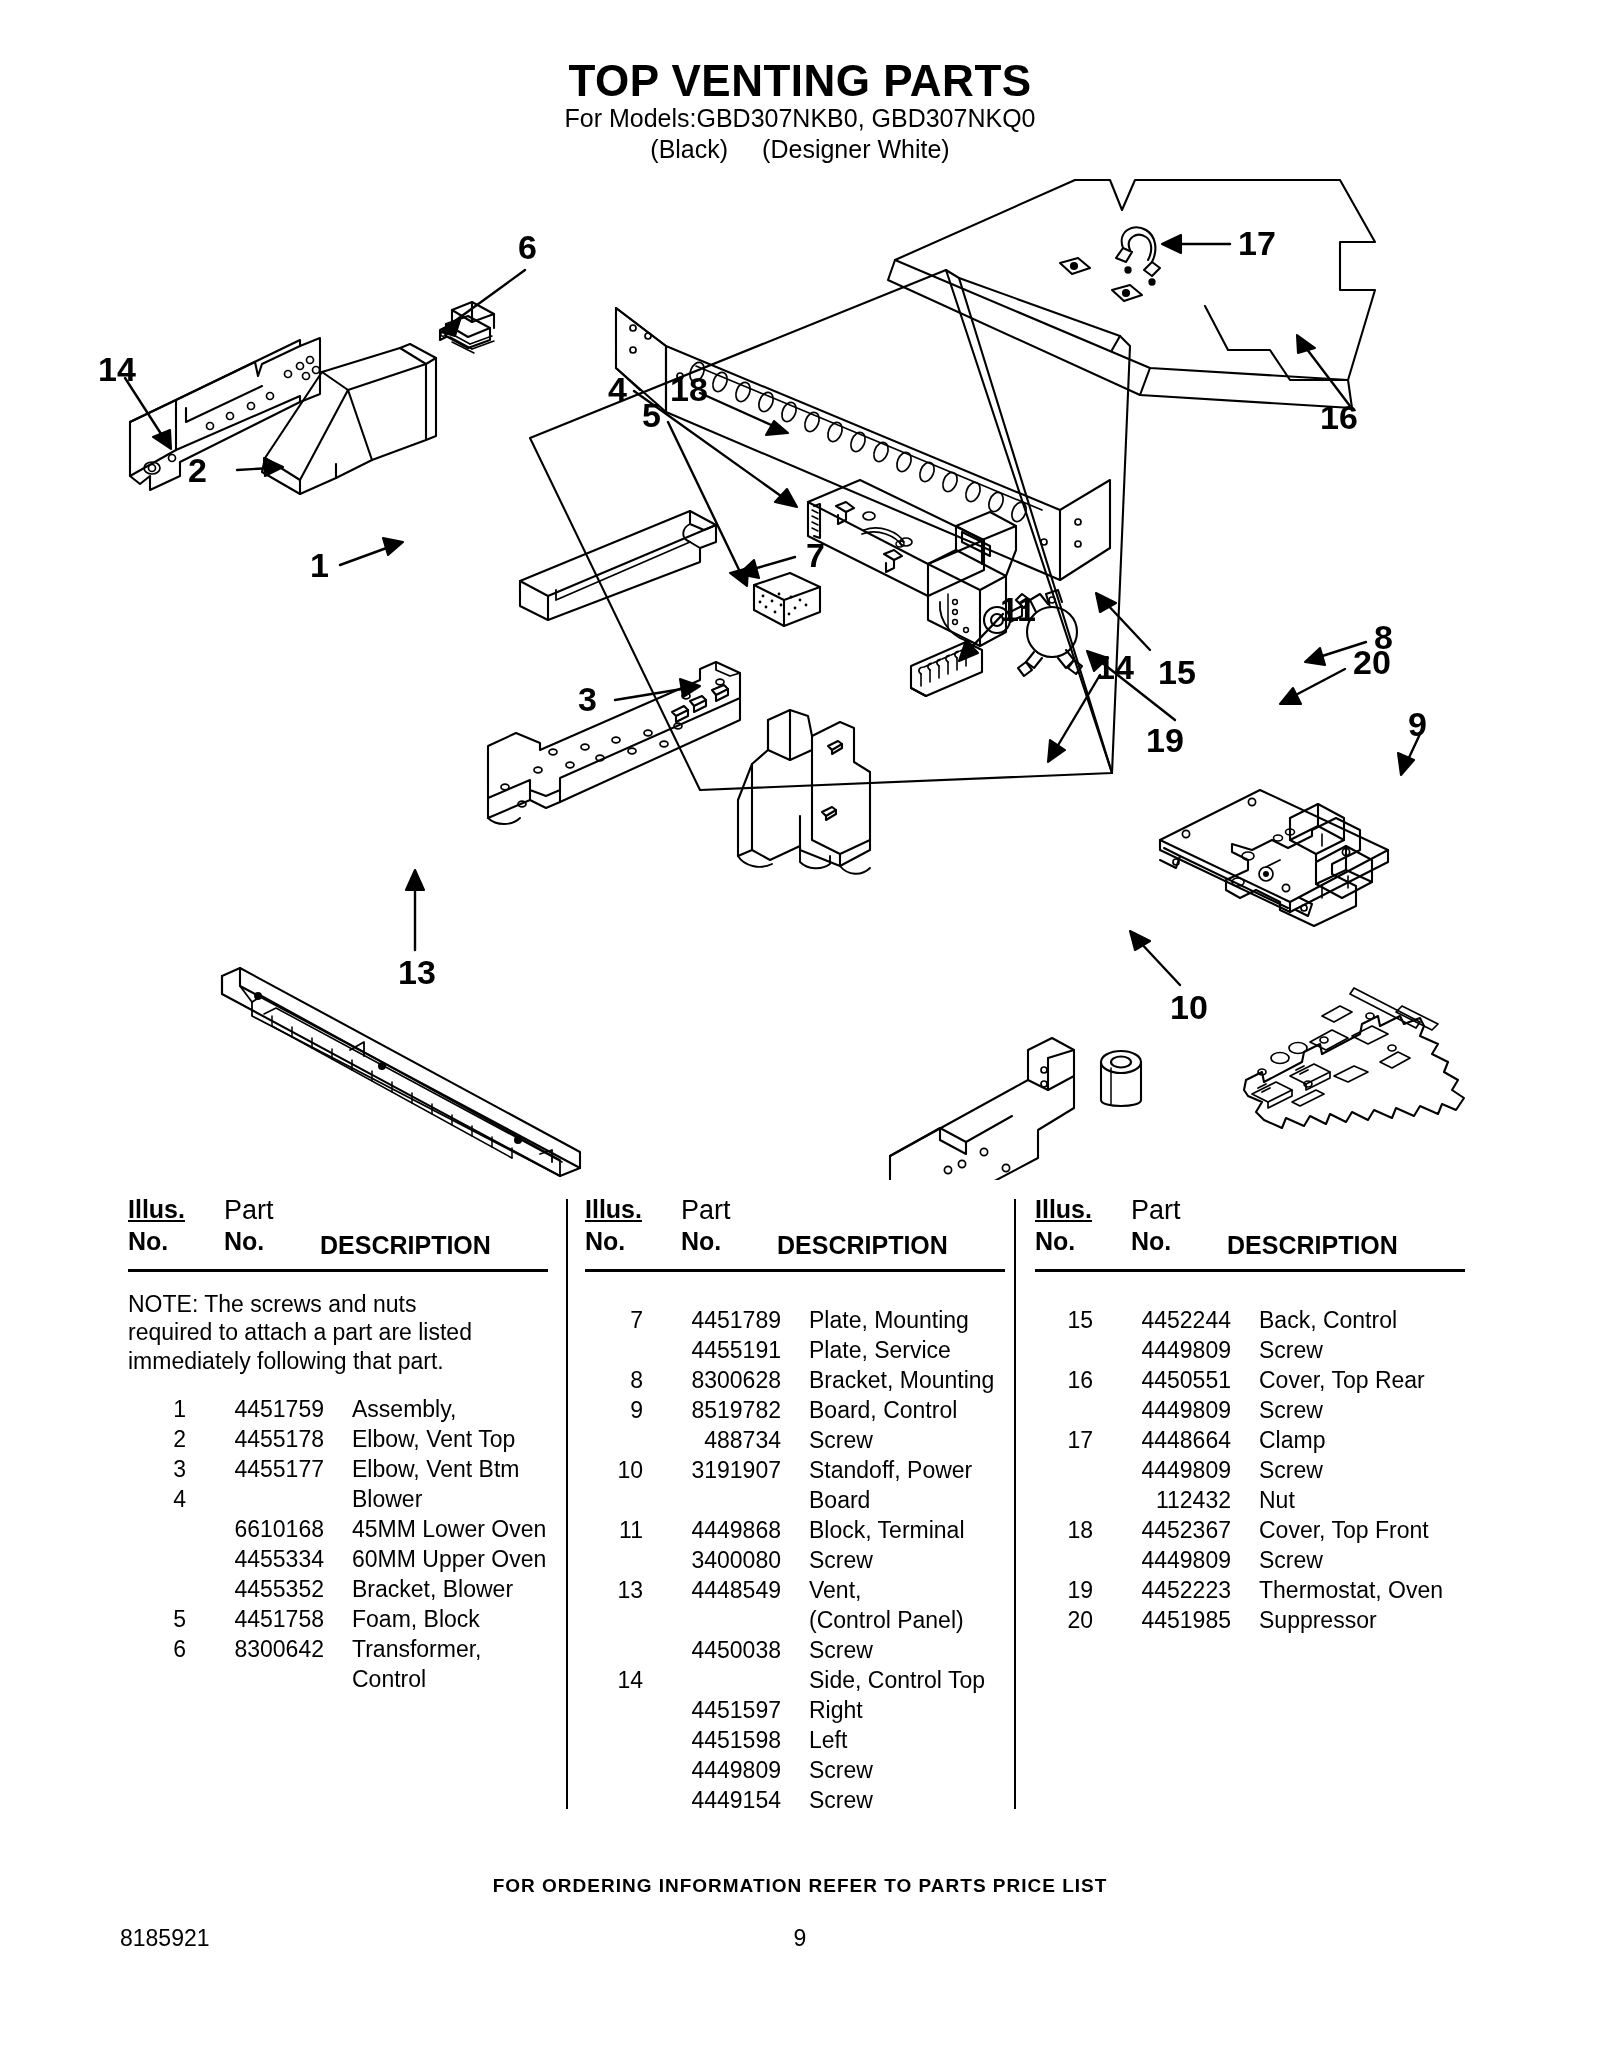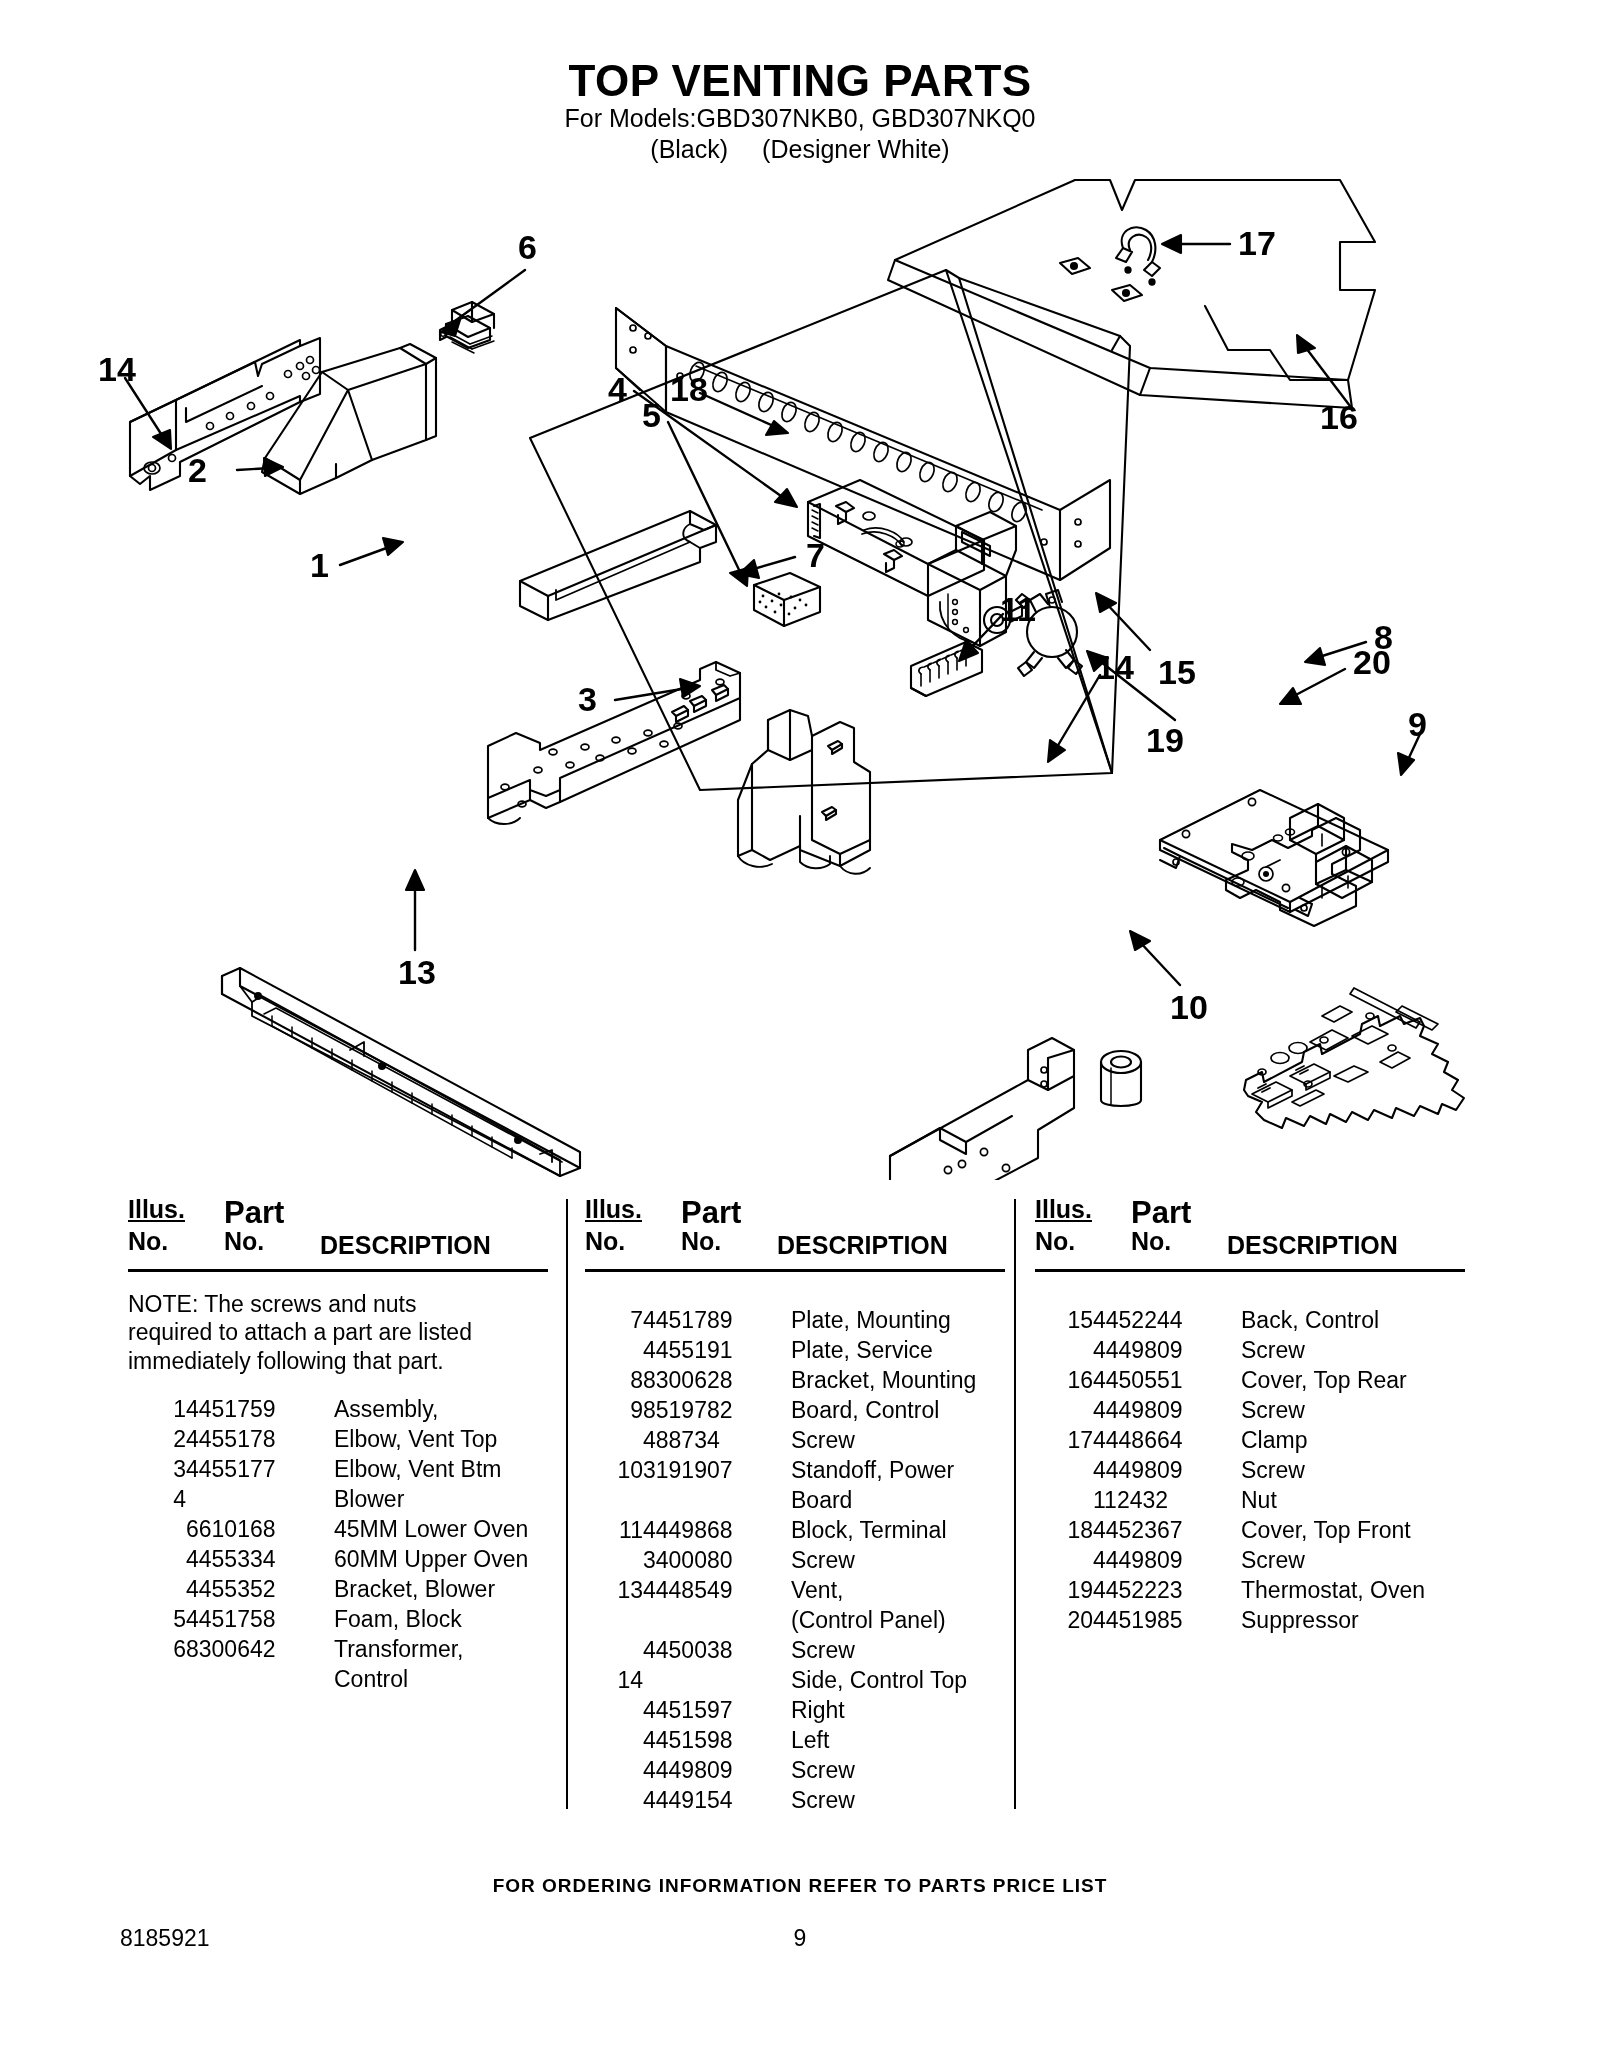--- a/index.html
+++ b/index.html
@@ -35,31 +35,31 @@
   .col.c2 { left:585px; width:420px; }
   .col.c3 { left:1035px; width:430px; }
 
   .divider { position:absolute; top:4px; width:2px; height:610px; background:#000; }
   .divider.d1 { left:566px; }
   .divider.d2 { left:1014px; }
 
   .colhead { position:relative; height:72px; }
   .colhead .h-illus { position:absolute; left:0;   top:0;  font-size:25px; font-weight:bold;text-decoration:underline; }
   .colhead .h-illus2{ position:absolute; left:0;   top:32px;font-size:25px; font-weight:bold; }
-  .colhead .h-part  { position:absolute; left:96px;top:0;  font-size:31px; font-weight:bold; }
+  .colhead .h-part  { position:absolute; left:96px;top:0;  font-size:27px; font-weight:normal; }
   .colhead .h-part2 { position:absolute; left:96px;top:32px;font-size:25px; font-weight:bold; }
   .colhead .h-desc  { position:absolute; left:192px;top:36px;font-size:25px; font-weight:bold; }
   .rule { height:3px; background:#000; margin-top:2px; }
 
   .note { font-size:23px; line-height:1.23; margin-top:18px; width:350px; }
 
   .rows { margin-top:20px; }
   .row { display:flex; font-size:23px; line-height:1.30; height:30px; align-items:baseline; }
   .row .illus { width:58px; text-align:right; padding-right:0; }
-  .row .pno   { width:138px; padding-right:10px; }
+  .row .pno   { width:138px; text-align:right; padding-right:28px; }
   .row .desc  { flex:1; white-space:pre; }
   .rows.c2rows { margin-top:34px; }
   .rows.c3rows { margin-top:34px; }
 
   
   .footer-note {
     position:absolute; left:0; top:1875px; width:1600px; text-align:center;
     font-size:19px; font-weight:bold; letter-spacing:1.0px;
   }
   .footer-left { position:absolute; left:120px; top:1925px; font-size:23px; }

